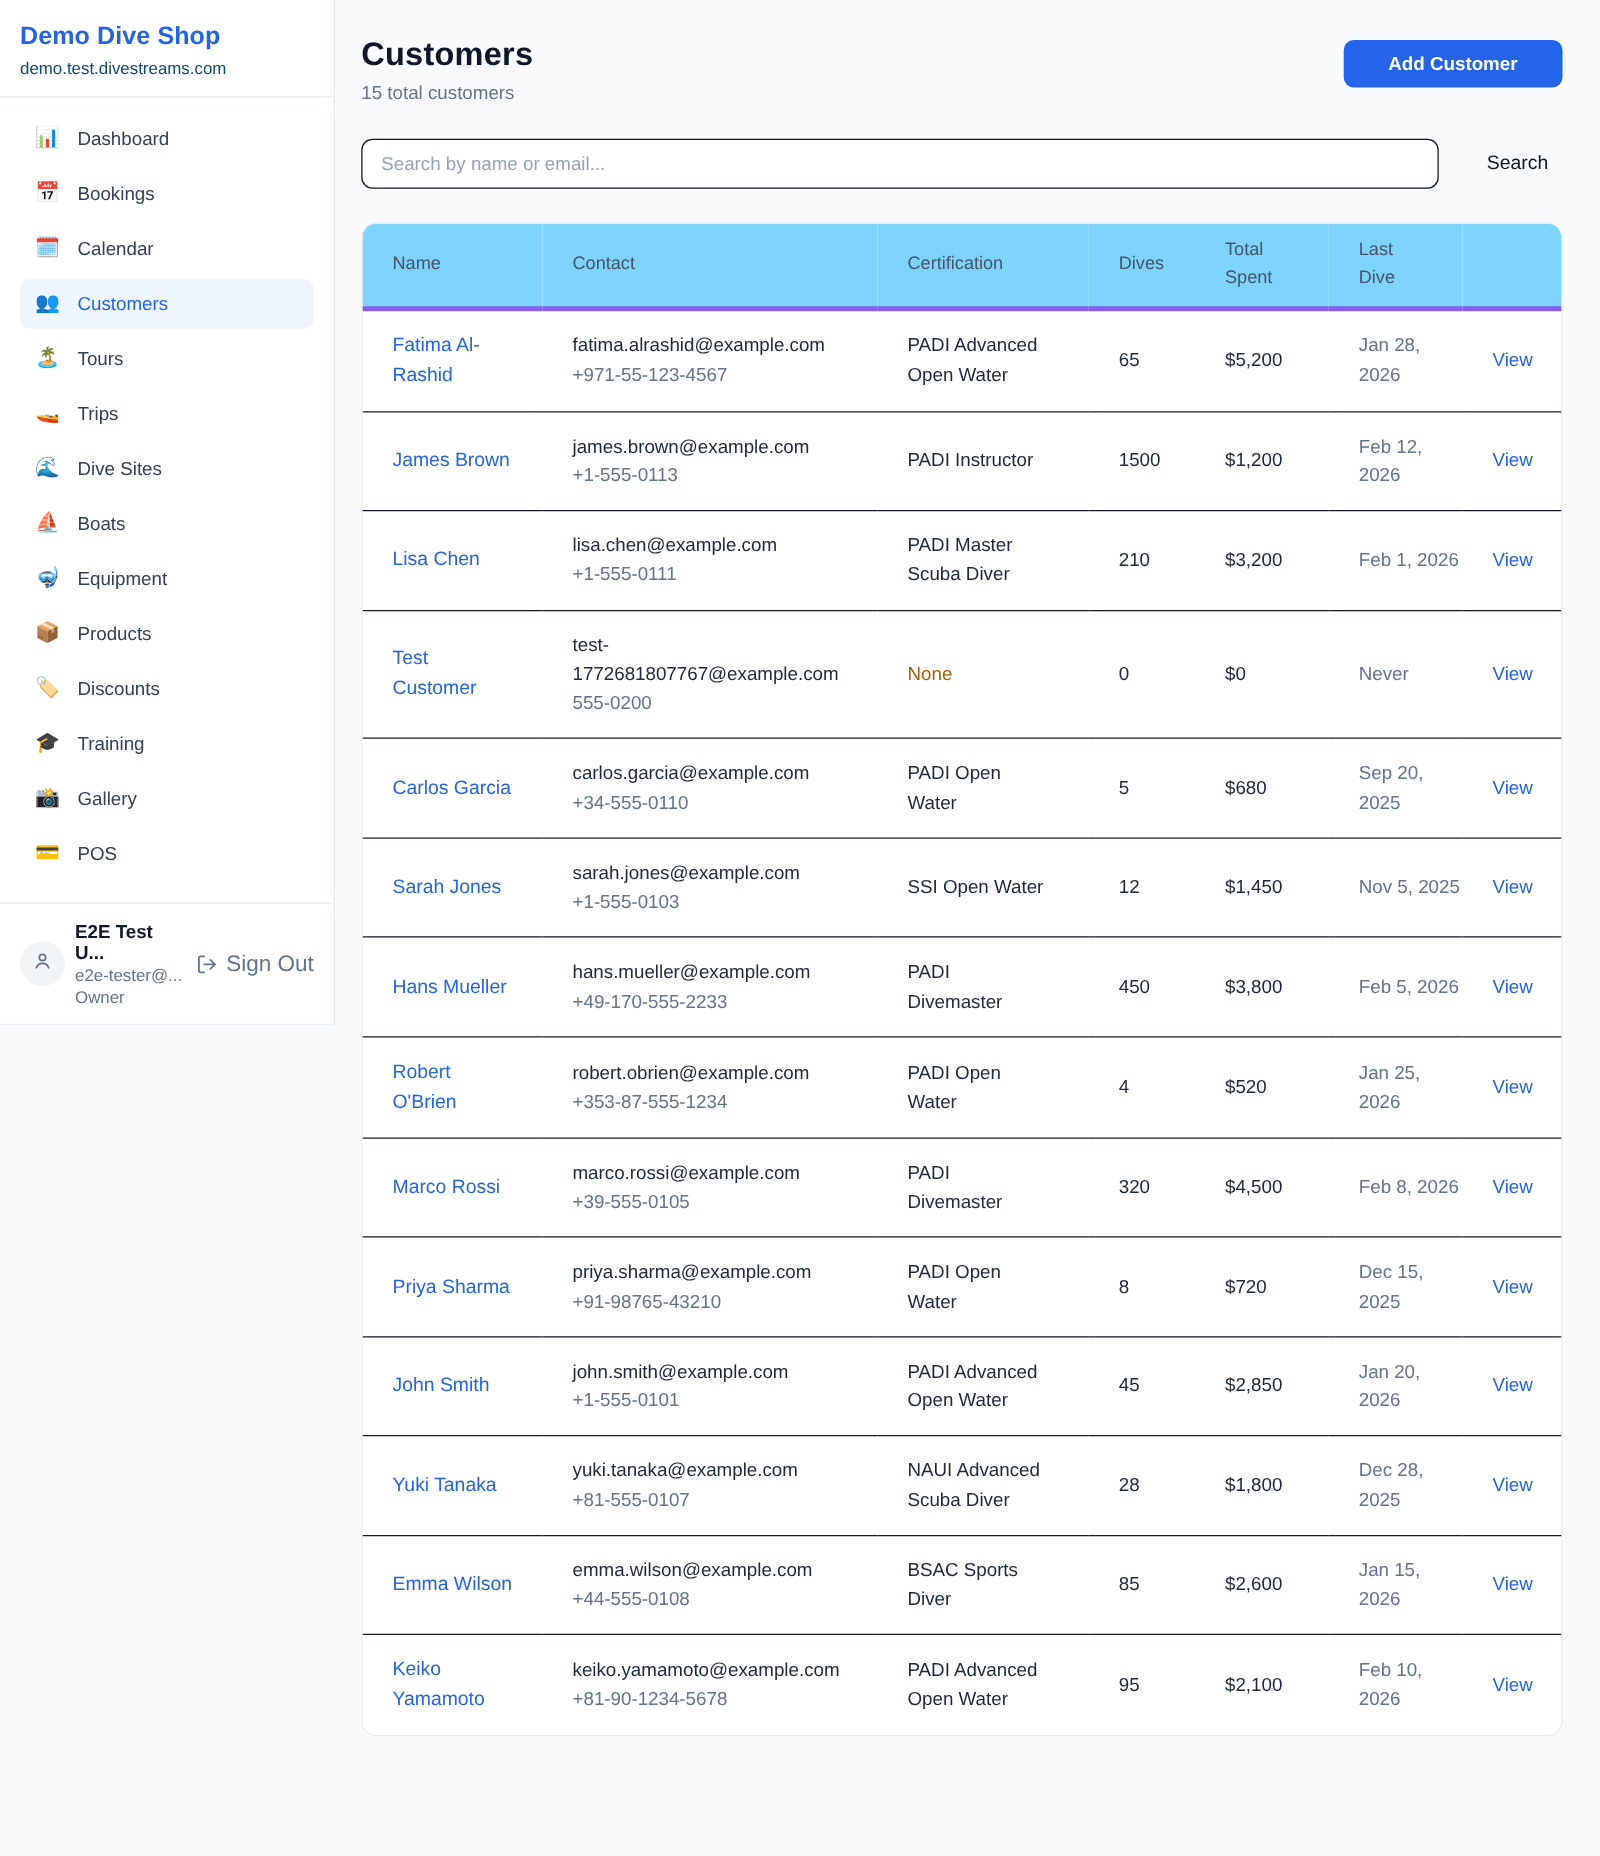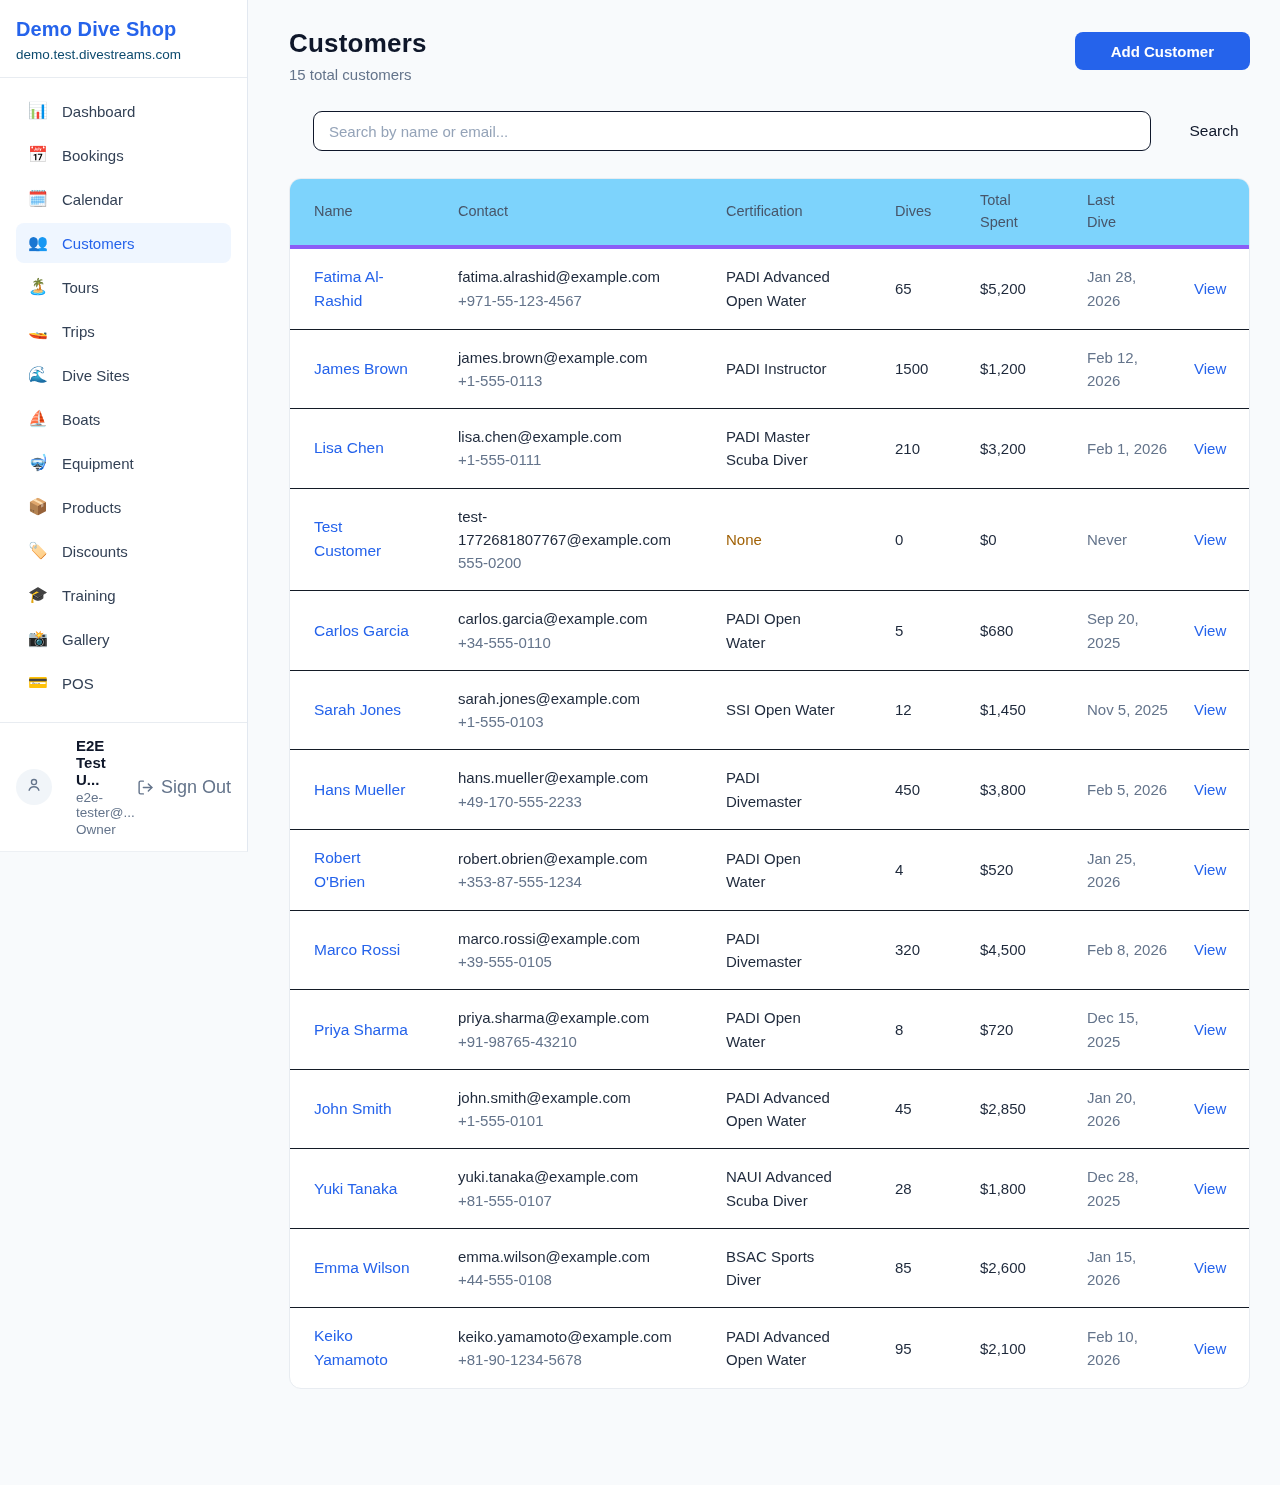--- a/index.html
+++ b/index.html
@@ -6,40 +6,40 @@
   html, body { background: #f8fafc; }
   body {
     width: 1280px; min-height: 1485px;
     font-family: "Liberation Sans", "DejaVu Sans", sans-serif;
     color: #1e293b;
   }
   .page { position: relative; width: 1280px; min-height: 1485px; }
 
   
   .sidebar {
-    position: absolute; top: 0; left: 0; width: 248px;
+    position: absolute; top: 0; left: 0; width: 268px;
     background: #ffffff;
     border-right: 1px solid #e2e8f0;
     border-bottom: 1px solid #edf0f4;
   }
   .sidebar-header { padding: 18px 16px 15px 16px; border-bottom: 1px solid #e8ecf1; }
   .brand { color: #2563eb; font-size: 20px; font-weight: 700; letter-spacing: .1px; }
   .brand-domain { color: #0c4a6e; font-size: 13.5px; margin-top: 6px; }
   .nav { padding: 13px 16px 15px 16px; }
   .nav-item {
     display: flex; align-items: center; gap: 14px;
     height: 40px; padding: 0 12px; margin-bottom: 4px;
     border-radius: 8px; cursor: pointer;
     color: #334155; font-size: 15px;
   }
   .nav-item.active { background: #eff6ff; color: #2563eb; }
   .nav-icon { width: 20px; font-size: 16px; line-height: 1; text-align: center; flex: none; }
   .sidebar-footer {
     border-top: 1px solid #e8ecf1;
-    padding: 14px 16px; display: flex; align-items: center; gap: 24px;
+    padding: 14px 16px; display: flex; align-items: center; gap: 8px;
   }
   .avatar {
     width: 36px; height: 36px; border-radius: 50%; background: #f1f5f9;
     display: flex; align-items: center; justify-content: center;
     color: #64748b; flex: none;
   }
   .user-block { min-width: 0; }
   .user-name { font-size: 15px; font-weight: 700; color: #0f172a; }
   .user-email, .user-role { font-size: 13.5px; color: #64748b; margin-top: 2px; }
   .signout {
@@ -54,21 +54,21 @@
   .page-subtitle { font-size: 15px; color: #64748b; margin-top: 7px; }
   .add-btn {
     background: #2563eb; color: #fff; border: none; cursor: pointer;
     font-family: inherit; font-size: 15px; font-weight: 600;
     padding: 0 36px; height: 38px; border-radius: 8px; margin-top: 4px;
   }
   .search-row { display: flex; align-items: center; margin-top: 28px; }
   .search-input {
     flex: 1; height: 40px; background: #fff;
     border: 1px solid #0f172a; border-radius: 9px;
-    padding: 0 15px; font-family: inherit; font-size: 15px; color: #1e293b; margin-left: 24px;
+    padding: 0 15px; font-family: inherit; font-size: 15px; color: #1e293b;
   }
   .search-input::placeholder { color: #94a3b8; }
   .search-btn {
     background: transparent; border: none; cursor: pointer;
     font-family: inherit; font-size: 15.5px; font-weight: 500; color: #0f172a;
     padding: 0 0 0 0; margin-left: 27px; width: 72px; text-align: center;
   }
 
   
   .card {

